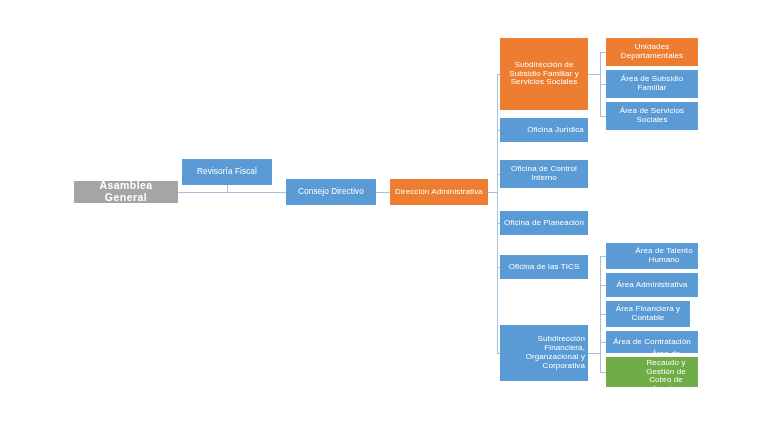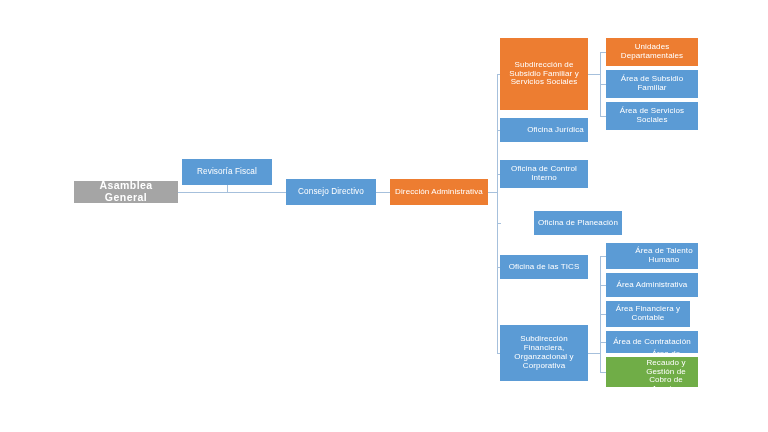--- a/index.html
+++ b/index.html
@@ -72,29 +72,29 @@
     font-size: 8px;
     padding-left: 26px;
   }
   .n-control {
     left: 500px; top: 160px;  width: 88px;  height: 28px;
     font-size: 8px;
   }
   .n-planeacion {
     left: 500px; top: 211px;  width: 88px;  height: 24px;
     font-size: 8px;
-    margin-left: 34px;
   }
   .n-tics {
     left: 500px; top: 255px;  width: 88px;  height: 24px;
     font-size: 8px;
   }
   .n-sub-financiera {
     left: 500px; top: 325px;  width: 88px;  height: 56px;
     font-size: 8px;
+    text-align: right;
   }
   .n-talento {
     left: 606px; top: 243px;  width: 92px;  height: 26px;
     font-size: 8px;
     padding-left: 27px;
   }
   .n-administrativa {
     left: 606px; top: 273px;  width: 92px;  height: 24px;
     font-size: 8px;
   }

